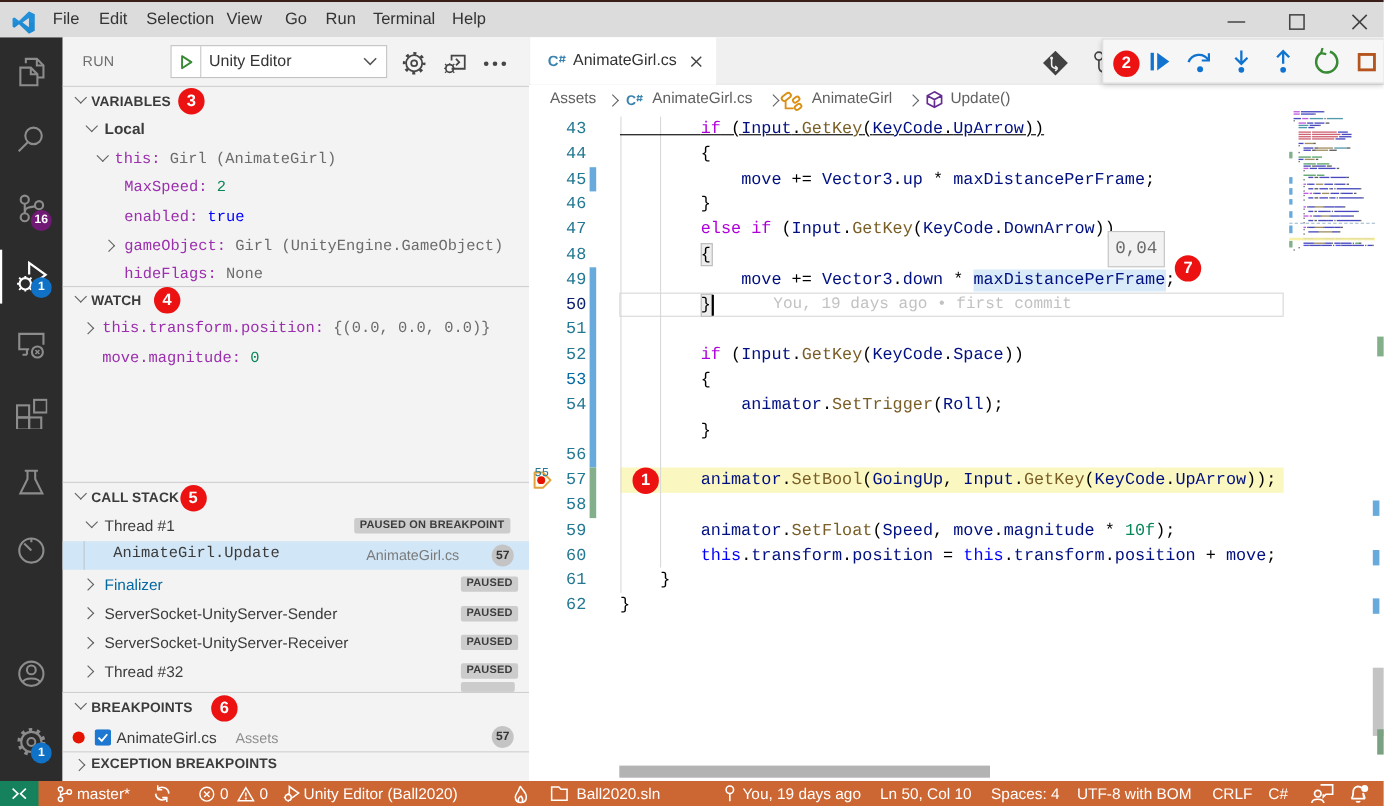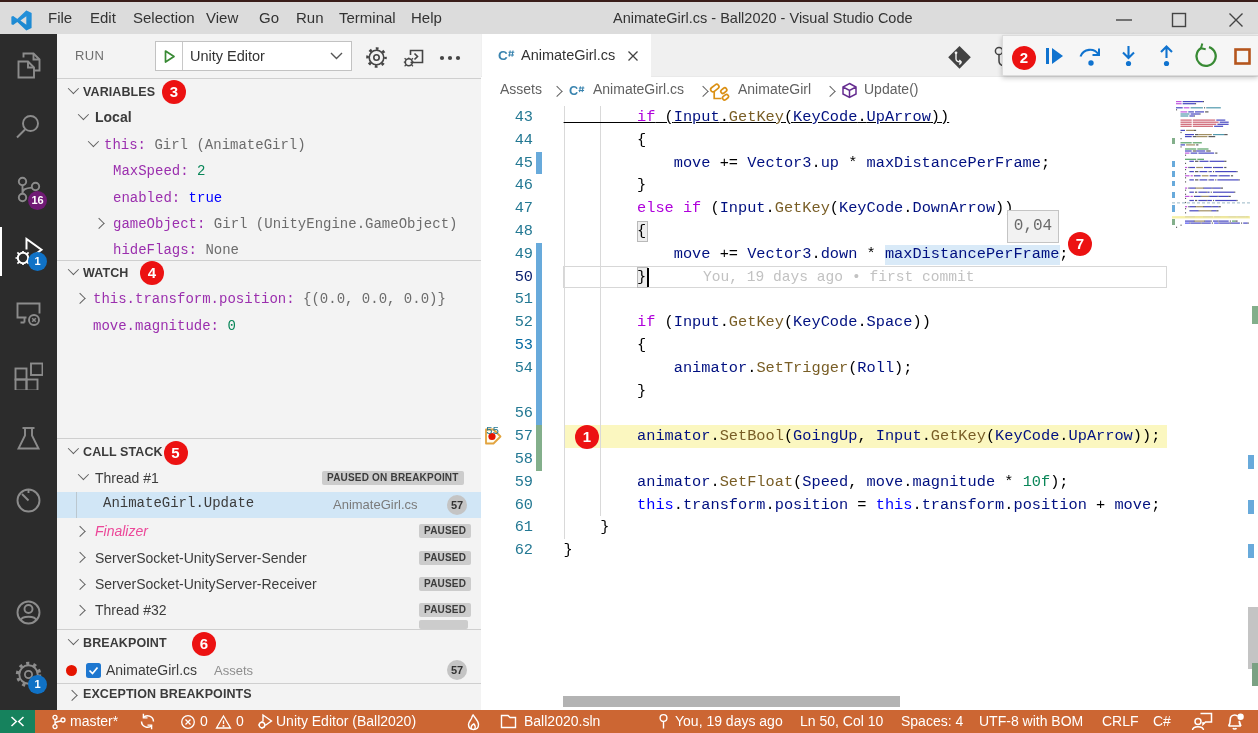--- a/index.html
+++ b/index.html
@@ -39,21 +39,20 @@
     <path fill="#DCDCDC" d="M73 30 L45 50 L73 70 Z"></path>
   </svg>
   <span class="a" style="left:48px;">File</span>
   <span class="a" style="left:90px;text-align:center;">Edit</span>
   <span class="a" style="left:133px;">Selection</span>
   <span class="a" style="left:206px;">View</span>
   <span class="a" style="left:259px;">Go</span>
   <span class="a" style="left:296px;">Run</span>
   <span class="a" style="left:339px;">Terminal</span>
   <span class="a" style="left:411px;">Help</span>
-  <span class="a" style="left:613px;font-size:14.5px;">AnimateGirl.cs - Ball2020 - Visual Studio Code</span>
   <svg class="a" style="left:1114px;top:12px;" width="20" height="12" viewBox="0 0 20 12">
       <line x1="2" y1="6" x2="18" y2="6" stroke="#444" stroke-width="1.4"></line>
     </svg>
   <svg class="a" style="left:1170px;top:7px;" width="18" height="22" viewBox="0 0 18 22">
       <rect x="2.5" y="4.5" width="13" height="13" fill="none" stroke="#444" stroke-width="1.4"></rect>
     </svg>
   <svg class="a" style="left:1227px;top:7px;" width="18" height="22" viewBox="0 0 18 22">
       <path d="M2.5 4.5 L15.5 17.5 M15.5 4.5 L2.5 17.5" stroke="#444" stroke-width="1.4"></path>
     </svg>
 </div>
@@ -207,37 +206,37 @@
   <span class="hdr" style="left:83px;top:445px;">CALL STACK</span>
   <span class="cv d" style="left:76px;top:472px;"></span>
   <span class="a" style="left:95px;top:470px;font-size:14px;color:#3C3C3C;">Thread #1</span>
   <span class="badge-p" style="left:322px;top:471px;">PAUSED ON BREAKPOINT</span>
   <div class="a" style="left:57px;top:491.6px;width:424px;height:26.4px;background:#D1E6F6;"></div>
   <div class="a" style="left:76px;top:491.6px;width:1px;height:26.4px;background:#BBC7CF;"></div>
   <span class="a mono" style="left:103px;top:495px;font-size:14px;color:#3C3C3C;">AnimateGirl.Update</span>
   <span class="a" style="left:333px;top:497px;font-size:13px;color:#7A7A7A;">AnimateGirl.cs</span>
   <div class="nbadge" style="left:447px;top:495px;">57</div>
   <span class="cv r" style="left:74px;top:525px;"></span>
-  <span class="a" style="left:95px;top:523px;font-size:14px;color:#ec4899;font-style:italic;">Finalizer</span>
+  <span class="a" style="left:95px;top:523px;font-size:14px;color:#0369a1;">Finalizer</span>
   <span class="badge-p" style="left:419px;top:524px;">PAUSED</span>
   <span class="cv r" style="left:74px;top:551px;"></span>
   <span class="a" style="left:95px;top:550px;font-size:14px;color:#3C3C3C;">ServerSocket-UnityServer-Sender</span>
   <span class="badge-p" style="left:419px;top:551px;">PAUSED</span>
   <span class="cv r" style="left:74px;top:578px;"></span>
   <span class="a" style="left:95px;top:576px;font-size:14px;color:#3C3C3C;">ServerSocket-UnityServer-Receiver</span>
   <span class="badge-p" style="left:419px;top:577px;">PAUSED</span>
   <span class="cv r" style="left:74px;top:604px;"></span>
   <span class="a" style="left:95px;top:602px;font-size:14px;color:#3C3C3C;">Thread #32</span>
   <span class="badge-p" style="left:419px;top:603px;">PAUSED</span>
   <div class="a" style="left:419px;top:620px;width:49px;height:9px;background:#CCCCCC;border-radius:2px;"></div>
 
   <div class="a" style="left:57px;top:629px;width:424px;height:81px;background:#F3F3F3;"></div>
   <div class="sep" style="top:629px;"></div>
   <span class="cv d" style="left:66px;top:637px;"></span>
-  <span class="hdr" style="left:83px;top:636px;">BREAKPOINT</span>
+  <span class="hdr" style="left:83px;top:636px;">BREAKPOINTS</span>
   <div class="a" style="left:66px;top:665px;width:11px;height:11px;border-radius:50%;background:#E51400;"></div>
   <svg class="a" style="left:86px;top:663px;" width="15" height="15" viewBox="0 0 15 15">
       <rect x="0" y="0" width="15" height="15" rx="2.5" fill="#1E77D0"></rect>
       <path d="M3.5 7.5 L6.5 10.5 L11.5 4.5" fill="none" stroke="#fff" stroke-width="1.7"></path>
     </svg>
   <span class="a" style="left:106px;top:662px;font-size:14px;color:#3C3C3C;">AnimateGirl.cs</span>
   <span class="a" style="left:214px;top:663px;font-size:13px;color:#8E8E8E;">Assets</span>
   <div class="nbadge" style="left:447px;top:660px;">57</div>
 
   <div class="sep" style="top:683px;"></div>

